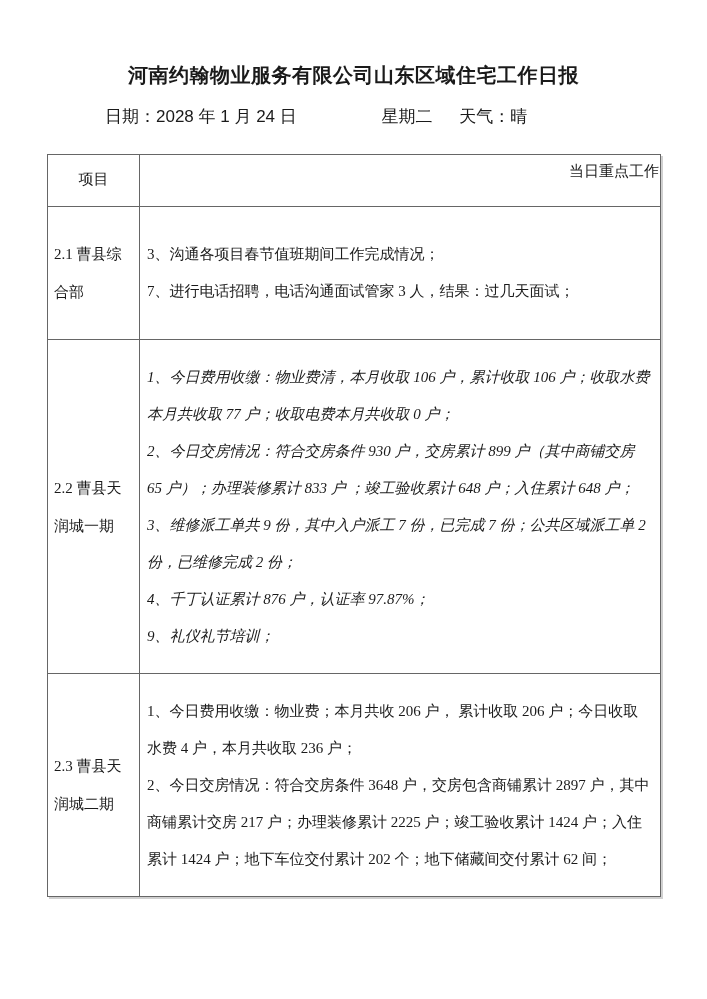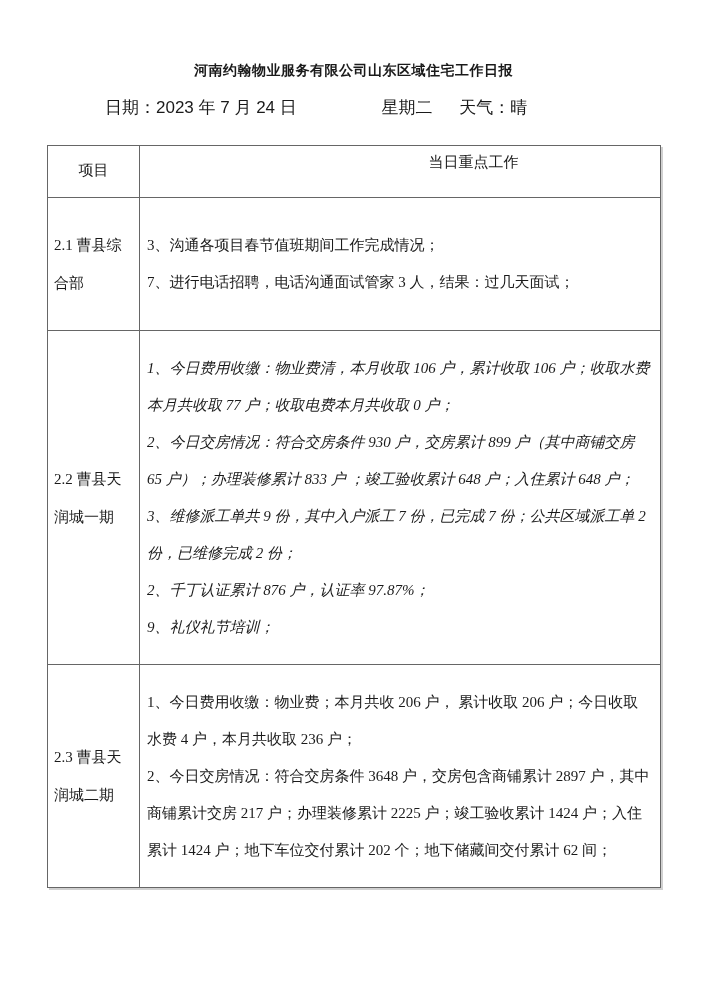--- a/index.html
+++ b/index.html
@@ -11,21 +11,21 @@
   body{
     width:707px;height:999px;
     background:var(--bg);
     color:var(--text);
     font-family:"Liberation Serif","DejaVu Serif",serif;
     overflow:hidden;
   }
   .page{width:707px;height:999px;position:relative;}
   .title{
     font-family:"Liberation Sans","DejaVu Sans",sans-serif;
-    font-size:14px;font-weight:700;
+    font-size:20px;font-weight:700;
     text-align:center;
     margin:0;padding-top:62px;
     letter-spacing:0.5px;
   }
   .date-line{
     font-family:"Liberation Sans","DejaVu Sans",sans-serif;
     font-size:17px;
     margin:16px 0 0 105px;
     white-space:nowrap;
   }
@@ -43,21 +43,21 @@
   .report-table col.col-work{width:521px;}
   .report-table th,.report-table td{
     border:1px solid var(--border);
     font-size:15px;
     font-weight:normal;
     vertical-align:middle;
     background:var(--bg);
   }
   tr.header-row{height:52px;}
   th.th-project{text-align:center;padding-bottom:4px;}
-  th.th-work{text-align:center;padding-left:148px;padding-bottom:20px;}
+  th.th-work{text-align:right;padding-left:148px;padding-bottom:20px;}
   tr.row-1{height:133px;margin-left:15px;}
   tr.row-2{height:334px;}
   tr.row-3{height:223px;}
   td.project-cell{
     padding:0 6px;
     line-height:38px;
     text-align:left;
   }
   td.work-cell{padding:0 7px;}
   td.work-cell .clip{overflow:hidden;}
@@ -71,21 +71,21 @@
   }
 </style>
 </head>
 <body>
 
 <div class="page">
 
   <h1 class="title">河南约翰物业服务有限公司山东区域住宅工作日报</h1>
 
   <div class="date-line">
-    <span class="date">日期：2023 年 7 月 24 日</span>
+    <span class="date">日期：2028 年 1 月 24 日</span>
     <span class="weekday">星期二</span>
     <span class="weather">天气：晴</span>
   </div>
 
   <table class="report-table">
     <colgroup>
       <col class="col-project">
       <col class="col-work">
     </colgroup>
 
@@ -105,21 +105,21 @@
       </td>
     </tr>
 
     <tr class="row-2">
       <td class="project-cell">2.2 曹县天润城一期</td>
       <td class="work-cell">
         <div class="clip">
           <p>1、今日费用收缴：物业费清，本月收取 106 户，累计收取 106 户；收取水费本月共收取 77 户；收取电费本月共收取 0 户；</p>
           <p>2、今日交房情况：符合交房条件 930 户，交房累计 899 户（其中商铺交房 65 户）；办理装修累计 833 户 ；竣工验收累计 648 户；入住累计 648 户；</p>
           <p>3、维修派工单共 9 份，其中入户派工 7 份，已完成 7 份；公共区域派工单 2 份，已维修完成 2 份；</p>
-          <p>2、千丁认证累计 876 户，认证率 97.87%；</p>
+          <p>4、千丁认证累计 876 户，认证率 97.87%；</p>
           <p>9、礼仪礼节培训；</p>
         </div>
       </td>
     </tr>
 
     <tr class="row-3">
       <td class="project-cell">2.3 曹县天润城二期</td>
       <td class="work-cell">
         <div class="clip">
           <p>1、今日费用收缴：物业费；本月共收 206 户， 累计收取 206 户；今日收取水费 4 户，本月共收取 236 户；</p>

